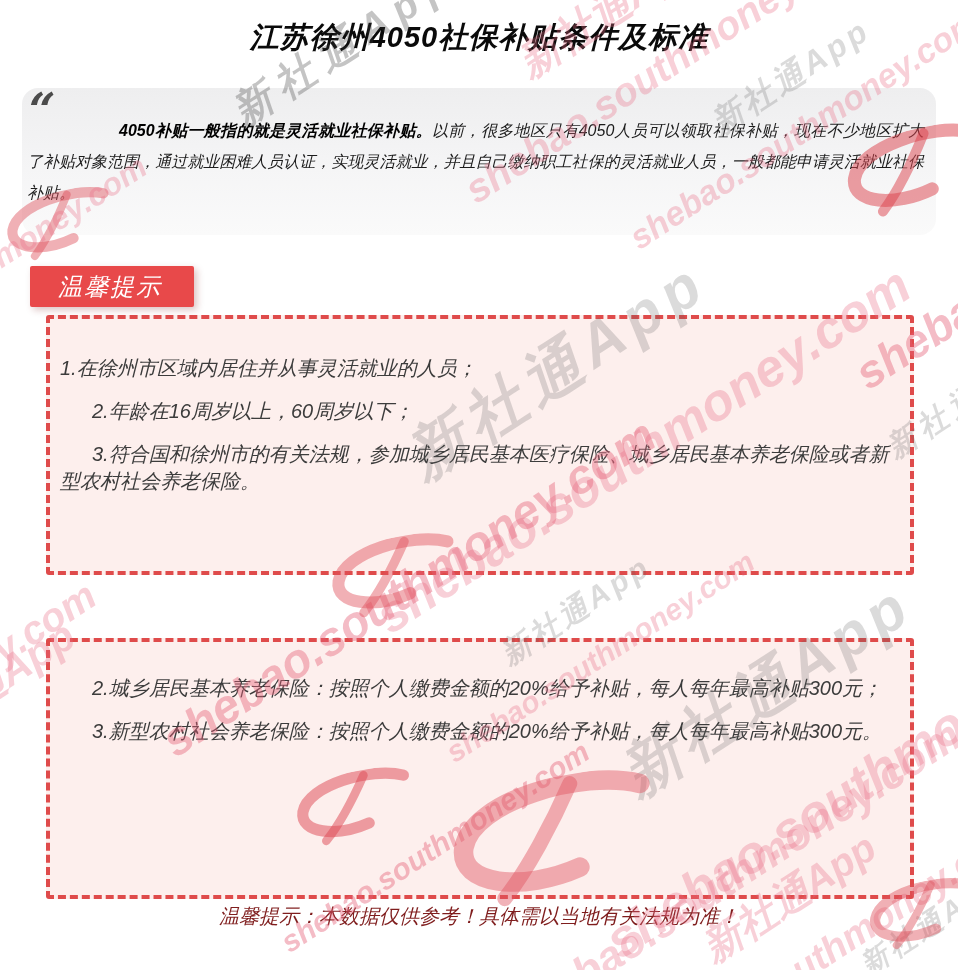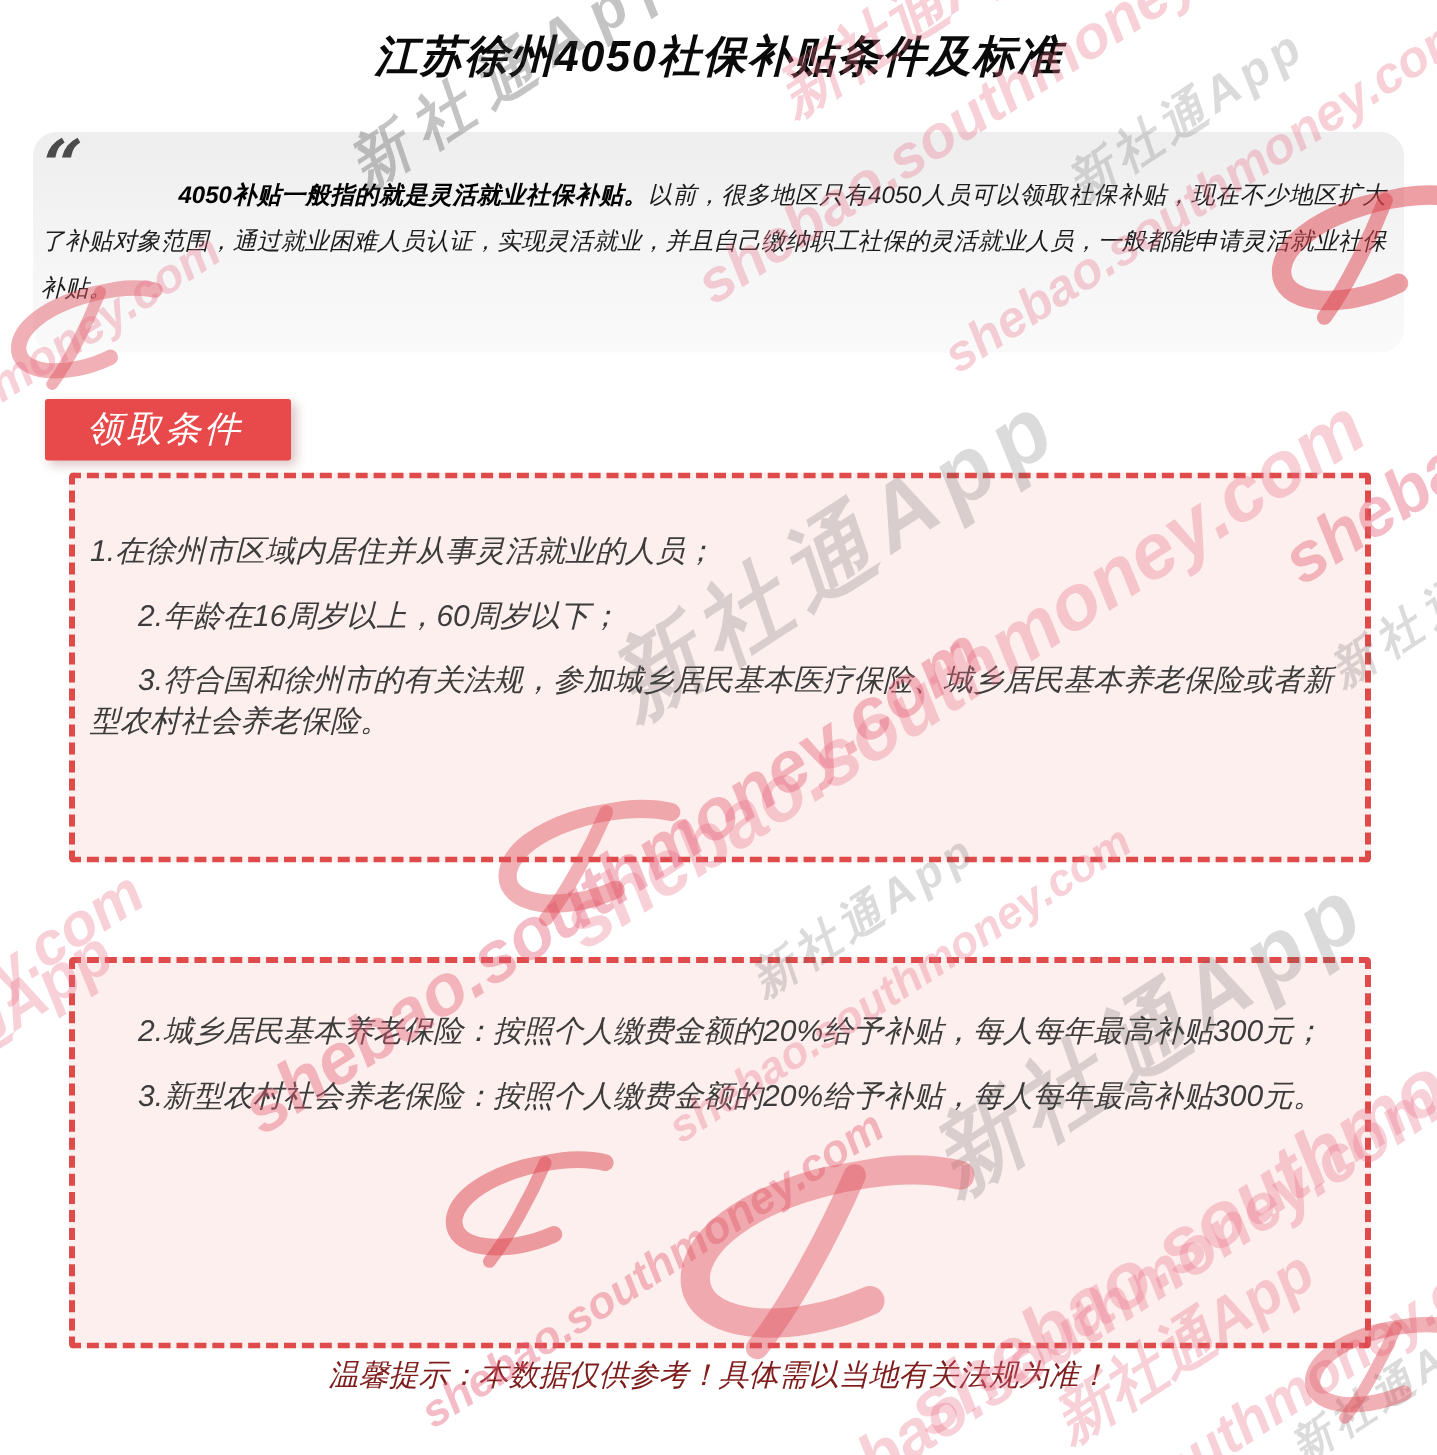--- a/index.html
+++ b/index.html
@@ -82,21 +82,21 @@
 
 <div class="page">
 
   <h1 class="page-title">江苏徐州4050社保补贴条件及标准</h1>
 
   <div class="intro-box">
     <span class="intro-quote">“</span>
     <p class="intro-text"><b>4050补贴一般指的就是灵活就业社保补贴。</b><span>以前，很多地区只有4050人员可以领取社保补贴，现在不少地区扩大了补贴对象范围，通过就业困难人员认证，实现灵活就业，并且自己缴纳职工社保的灵活就业人员，一般都能申请灵活就业社保补贴。</span></p>
   </div>
 
-  <div class="sec-label label-conditions">领取条件</div>
+  <div class="sec-label label-conditions">温馨提示</div>
   <div class="dash-box box-conditions">
     <div class="inner">
       <p class="no-indent">1.在徐州市区域内居住并从事灵活就业的人员；</p>
       <p>2.年龄在16周岁以上，60周岁以下；</p>
       <p>3.符合国和徐州市的有关法规，参加城乡居民基本医疗保险、城乡居民基本养老保险或者新型农村社会养老保险。</p>
     </div>
   </div>
 
   <div class="dash-box box-standards">
     <div class="inner">

